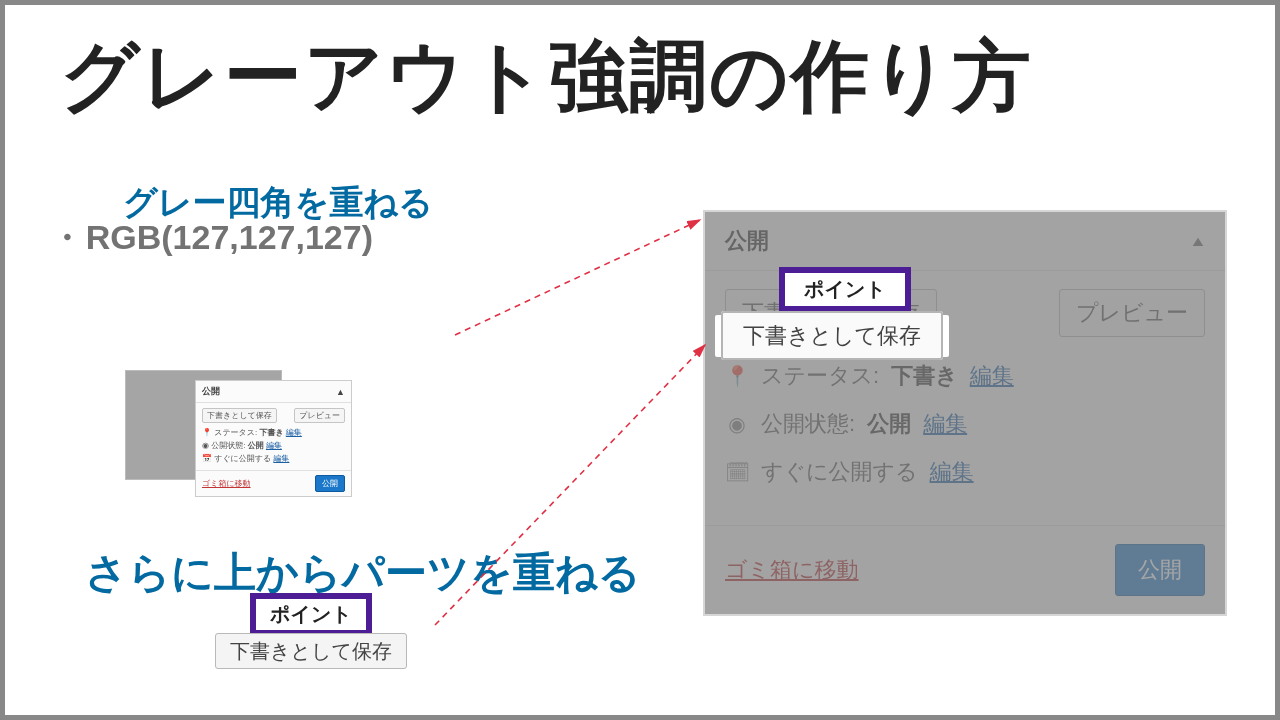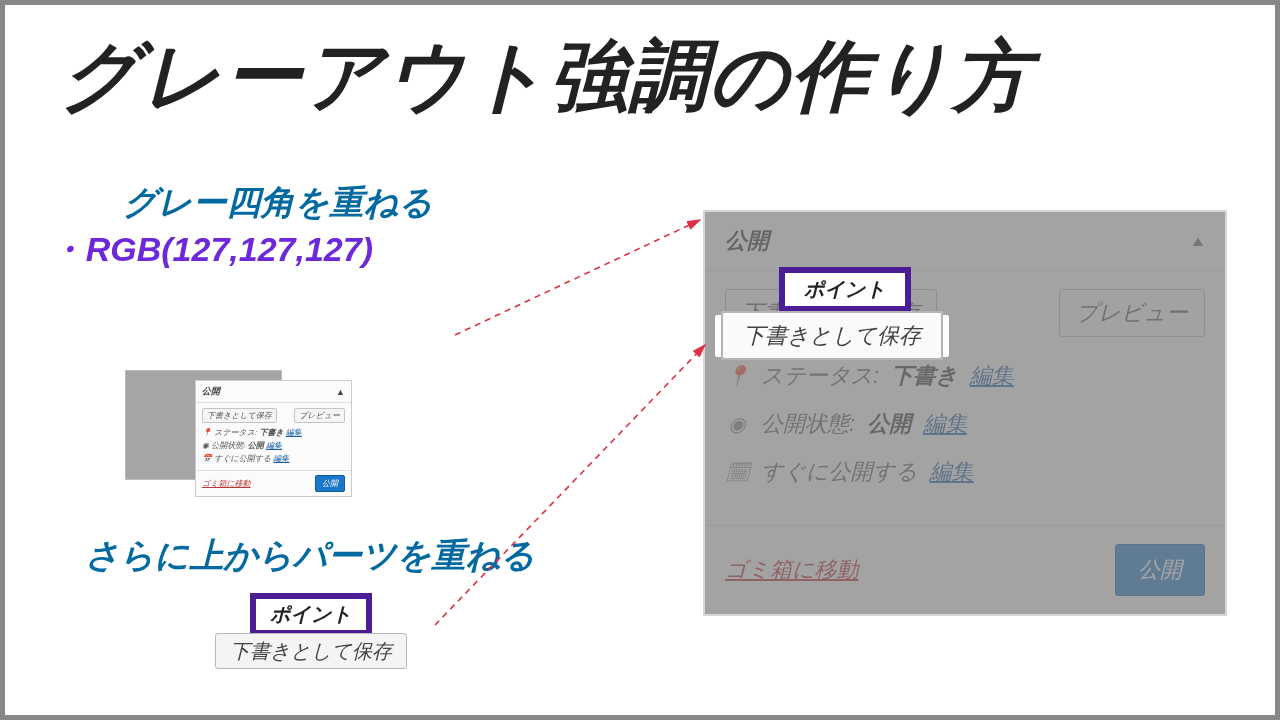--- a/index.html
+++ b/index.html
@@ -1,24 +1,24 @@
 <!DOCTYPE html>
 <html><head>
 <meta charset="utf-8">
 <style>
   html,body{margin:0;padding:0;width:1280px;height:720px;font-family:"Meiryo","Hiragino Kaku Gothic Pro",sans-serif;background:#fff;color:#222;}
-  .frame{box-sizing:border-box;width:1280px;height:720px;border:5px solid #888;position:relative;background:#fff;overflow:hidden;font-style:italic;}
+  .frame{box-sizing:border-box;width:1280px;height:720px;border:5px solid #888;position:relative;background:#fff;overflow:hidden;}
 
   
   .title{position:absolute;left:55px;top:20px;font-size:78px;font-weight:800;letter-spacing:2px;}
   .red{color:#0369a1;}
   .sub1{position:absolute;left:118px;top:175px;font-size:34px;font-weight:700;}
-  .bullets{position:absolute;left:45px;top:220px;font-size:34px;font-weight:700;line-height:1.45;color:#6d28d9;}
+  .bullets{position:absolute;left:45px;top:208px;font-size:34px;font-weight:700;line-height:1.45;color:#737373;}
   .bullets .dot{display:inline-block;width:1.05em;}
-  .sub2{position:absolute;left:80px;top:528px;font-size:34px;font-weight:700;}
+  .sub2{position:absolute;left:80px;top:540px;font-size:42px;font-weight:700;}
 
   
   .thumb{position:absolute;left:190px;top:375px;}
   .mini-panel{width:155px;border:1px solid #ccc;background:#fbfbfb;font-size:9px;}
   .mini-head{padding:4px 6px;font-weight:700;display:flex;justify-content:space-between;align-items:center;color:#444;}
   .mini-body{padding:5px 6px 4px;border-top:1px solid #e0e0e0;}
   .mini-row{display:flex;gap:4px;margin-bottom:4px;}
   .mini-btn{border:1px solid #c5c5c5;background:#f5f5f5;padding:1px 4px;border-radius:2px;font-size:8px;color:#555;}
   .mini-line{font-size:8px;color:#555;margin:2px 0;}
   .mini-line .lnk{color:#1b5fa5;text-decoration:underline;}

